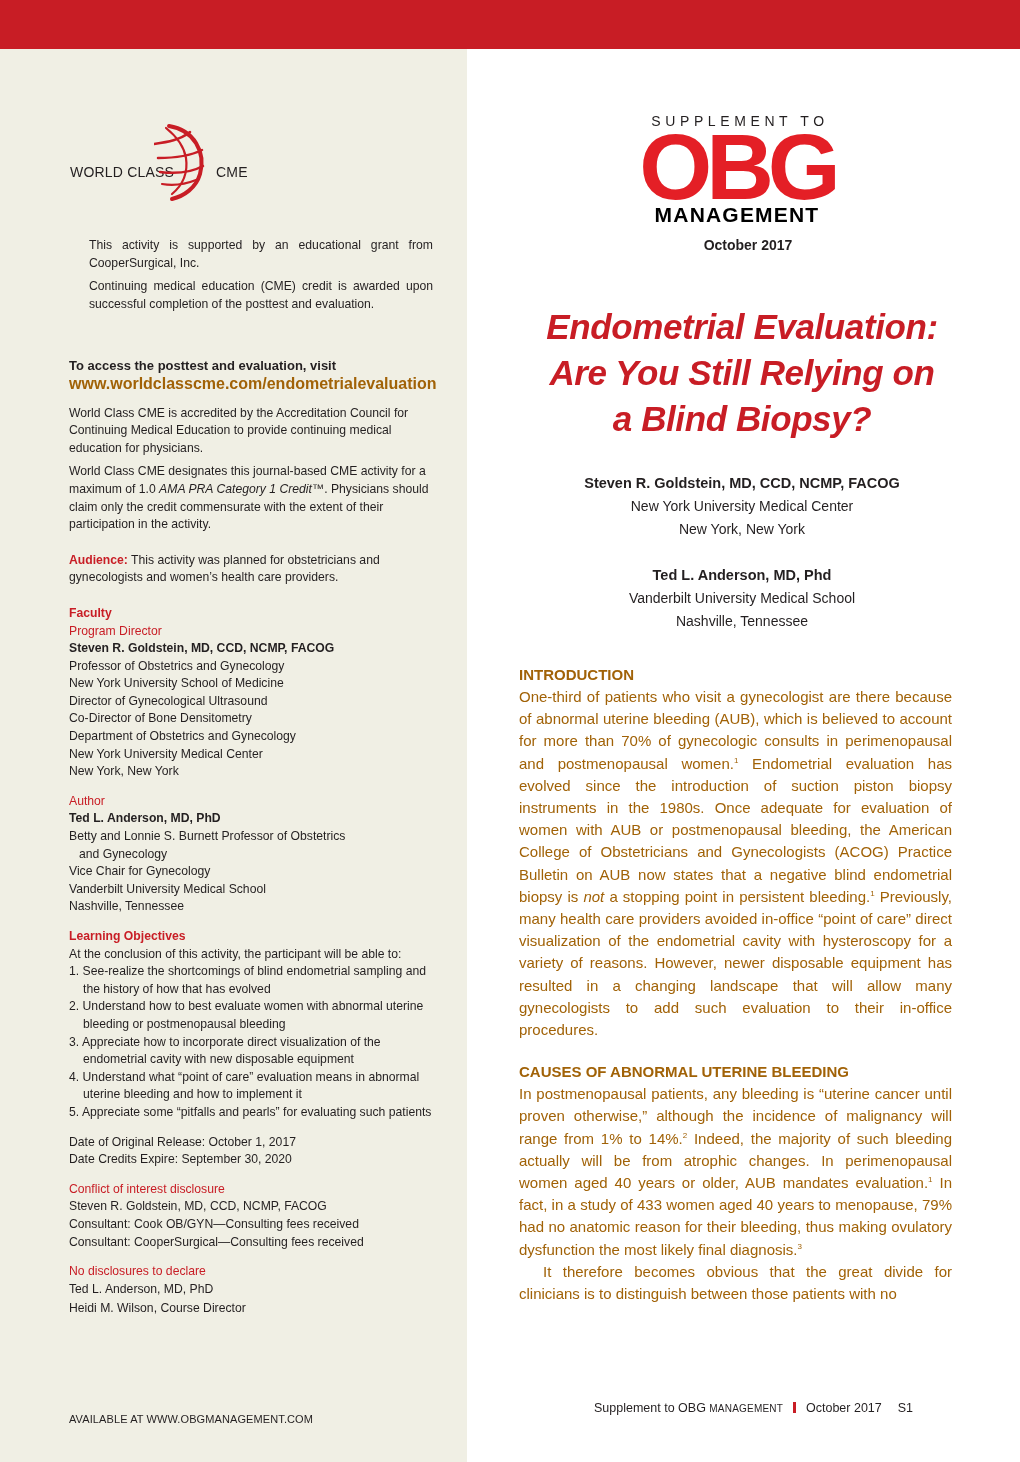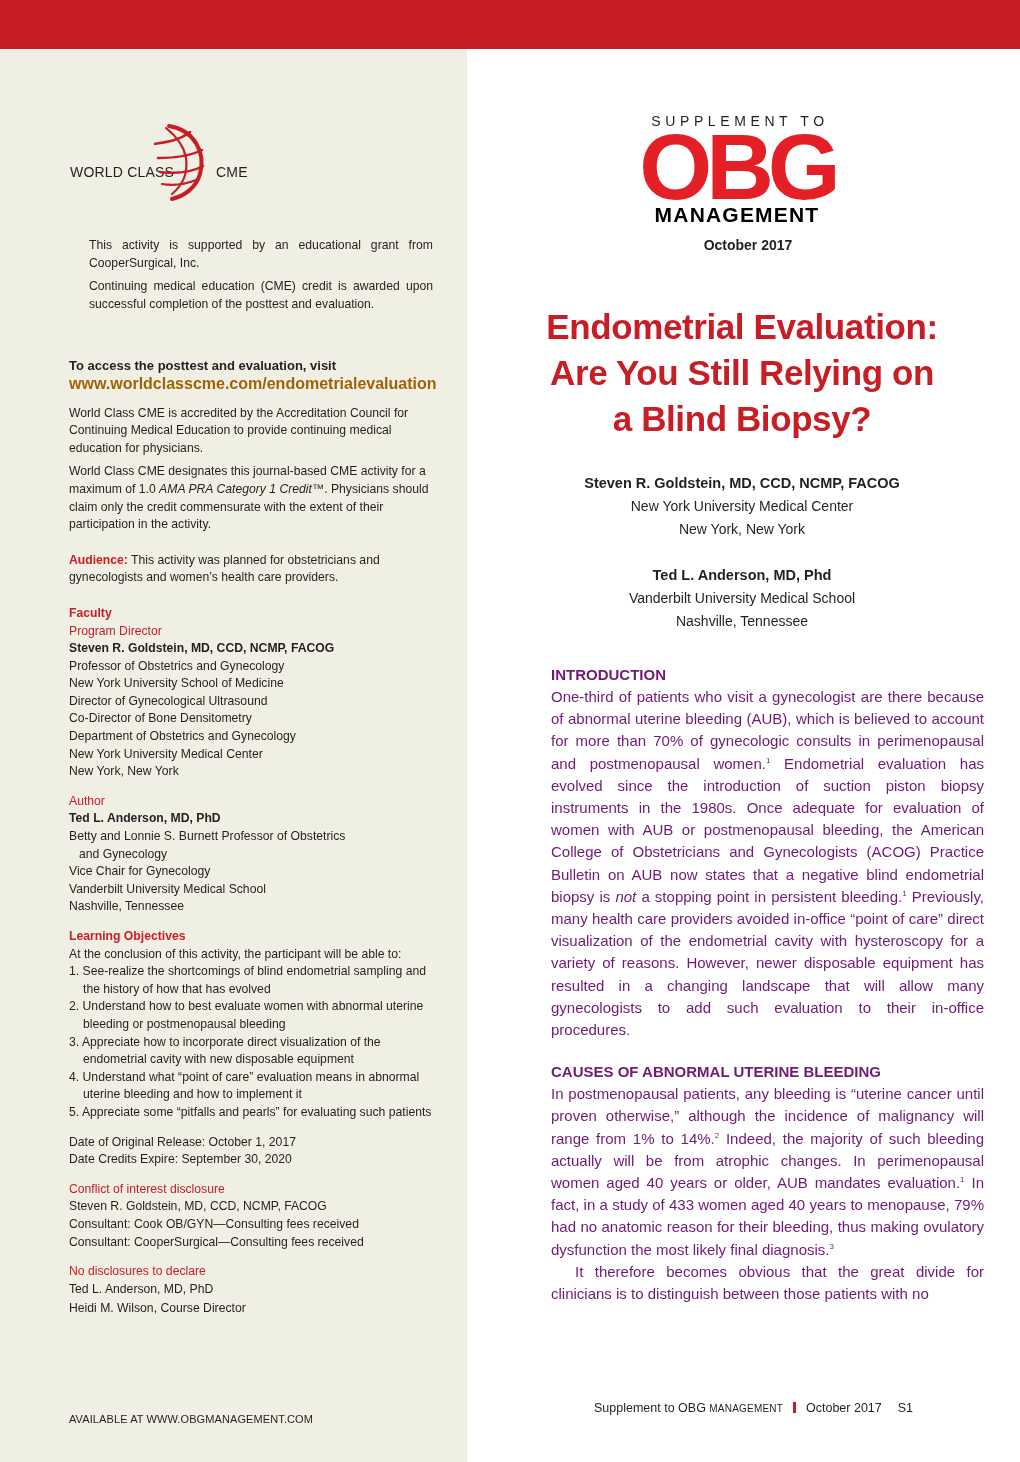--- a/index.html
+++ b/index.html
@@ -34,27 +34,27 @@
 
     .footer-left { position: absolute; left: 69px; top: 1401px; font-size: 11px; color: #231f20; letter-spacing: 0.1px; margin-top: 12px; }
 
     
     .masthead { position: absolute; left: 632px; top: 113px; width: 210px; text-align: center; }
     .masthead .supp { font-size: 14px; letter-spacing: 4.6px; color: #231f20; display: block; margin-left: 6px; }
     .masthead .obg { display: block; font-size: 92px; line-height: 72px; font-weight: bold; color: #e41f26; letter-spacing: -6px; margin-top: 2px; font-family: "Liberation Sans", sans-serif; transform: scaleX(1.02); }
     .masthead .mgmt { display: block; font-size: 21px; font-weight: bold; letter-spacing: 1.2px; color: #000; margin-top: 0px; }
     .masthead .date { display: block; font-size: 14px; font-weight: bold; color: #231f20; margin-top: 10px; margin-left: 22px; }
 
-    .article-title { position: absolute; left: 512px; top: 304px; width: 460px; text-align: center; color: #c81d25; font-size: 35px; line-height: 46px; font-weight: bold; letter-spacing: -0.4px; }
+    .article-title { position: absolute; left: 512px; top: 304px; width: 460px; text-align: center; color: #c81d25; font-size: 35px; line-height: 46px; font-weight: bold; letter-spacing: -0.4px; font-style: italic; }
 
     .authors { position: absolute; left: 512px; top: 472px; width: 460px; text-align: center; font-size: 14px; line-height: 23px; color: #231f20; }
     .authors .name { font-weight: bold; font-size: 14.5px; }
     .authors .author-block + .author-block { margin-top: 23px; }
 
-    .body-col { position: absolute; left: 519px; top: 664px; width: 433px; font-size: 15px; line-height: 22.2px; color: #701a75; margin-left: 32px; }
+    .body-col { position: absolute; left: 519px; top: 664px; width: 433px; font-size: 15px; line-height: 22.2px; color: #a16207; }
     .body-col h2 { font-size: 15px; font-weight: bold; line-height: 22px; margin: 0; }
     .body-col p { text-align: justify; margin: 0; }
     .body-col p.last { text-align-last: left; }
     .body-col .sec-gap { height: 20px; }
     .body-col sup { font-size: 8px; vertical-align: 6px; line-height: 0; }
     .body-col .indent-para { text-indent: 24px; }
 
     .footer-right { position: absolute; left: 594px; top: 1401px; font-size: 12.5px; color: #231f20; white-space: nowrap; }
     .footer-right .sc { font-size: 10px; letter-spacing: 0.2px; }
     .footer-right .bar { display: inline-block; width: 3px; height: 11px; background: #c81d25; margin: 0 10px 0 10px; vertical-align: -1px; }

